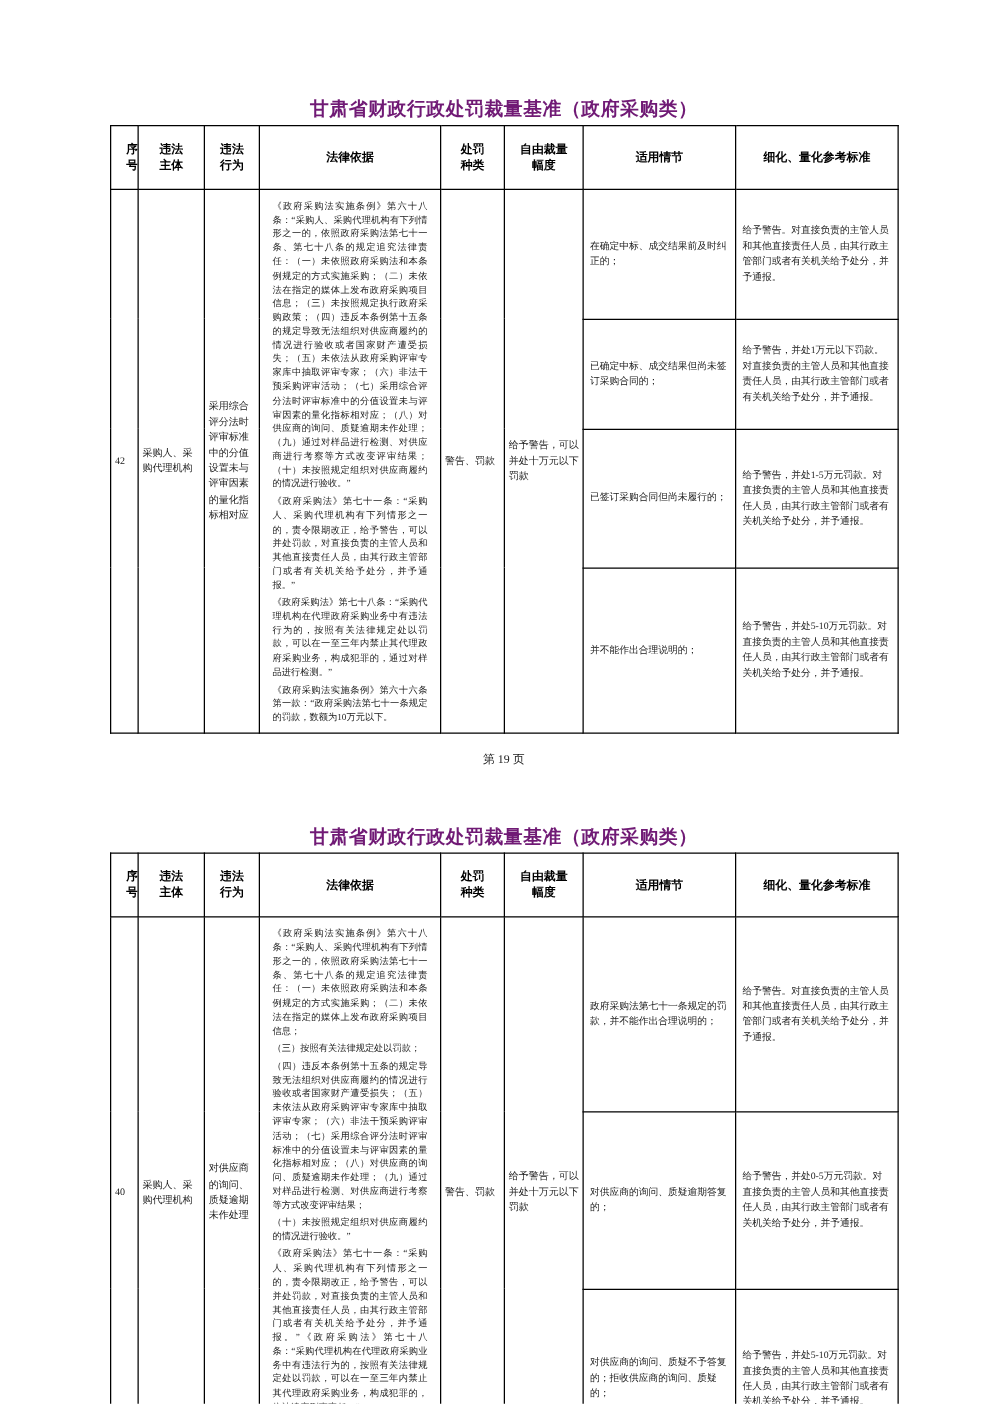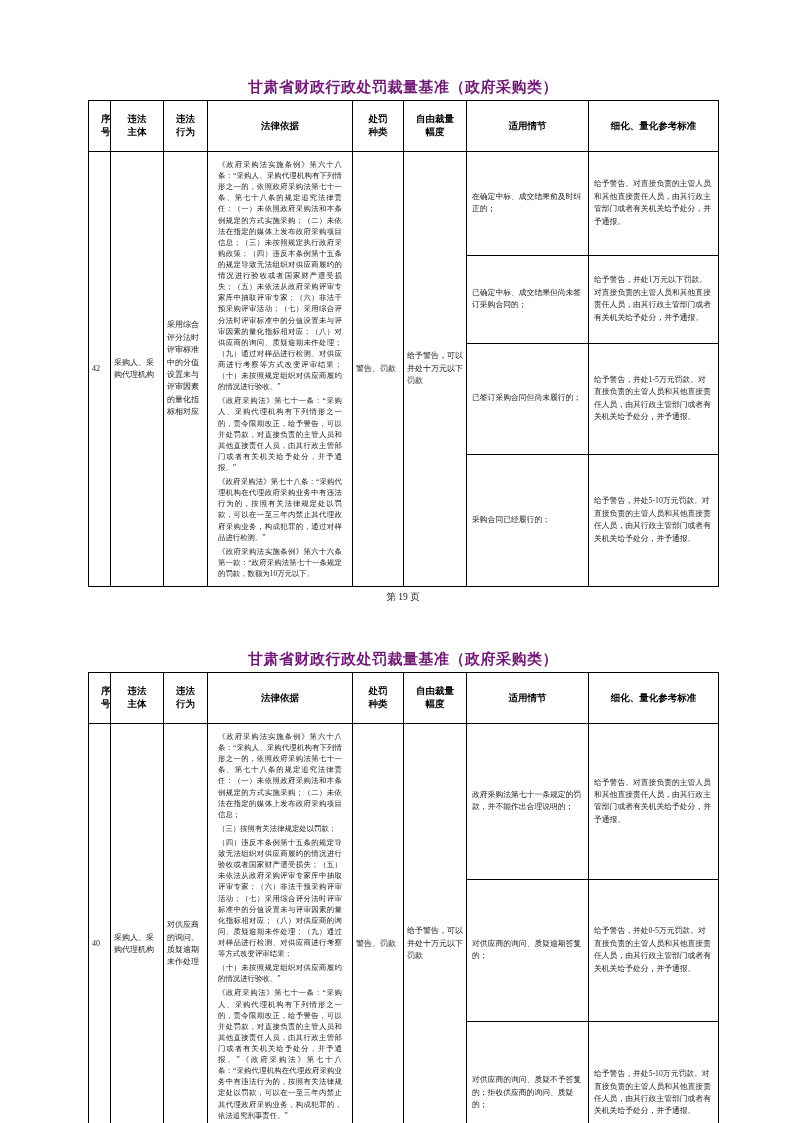--- a/index.html
+++ b/index.html
@@ -40,21 +40,21 @@
     text-align: left; font-size: 8px; line-height: 1.55; padding: 2px 3px;
   }
   td.c-legal {
     font-size: 7.4px; text-align: justify; padding: 4px 5px; line-height: 1.5;
   }
   td.c-legal p { margin: 3px 5px; }
   td.c-circ, td.c-std {
     font-size: 7.8px; text-align: left; padding: 3px 5px; line-height: 1.6;
   }
   .doc-footer {
-    text-align: center; font-size: 9.5px; margin-top: 4px; color: #222;
+    text-align: center; font-size: 9.5px; margin-top: 14px; color: #222;
   }
 </style>
 </head>
 <body>
 
 <div class="doc">
 
   <div class="doc-page">
     <div class="doc-title">甘肃省财政行政处罚裁量基准（政府采购类）</div>
     <table class="rules-table">
@@ -98,21 +98,21 @@
         </tr>
         <tr style="height:71px">
           <td class="c-circ">已确定中标、成交结果但尚未签订采购合同的；</td>
           <td class="c-std">给予警告，并处1万元以下罚款。对直接负责的主管人员和其他直接责任人员，由其行政主管部门或者有关机关给予处分，并予通报。</td>
         </tr>
         <tr style="height:90px">
           <td class="c-circ">已签订采购合同但尚未履行的；</td>
           <td class="c-std">给予警告，并处1-5万元罚款。对直接负责的主管人员和其他直接责任人员，由其行政主管部门或者有关机关给予处分，并予通报。</td>
         </tr>
         <tr style="height:107px">
-          <td class="c-circ">采购合同已经履行的；</td>
+          <td class="c-circ">并不能作出合理说明的；</td>
           <td class="c-std">给予警告，并处5-10万元罚款。对直接负责的主管人员和其他直接责任人员，由其行政主管部门或者有关机关给予处分，并予通报。</td>
         </tr>
       </tbody>
     </table>
     <div class="doc-footer">第 19 页</div>
   </div>
 
   <div class="doc-page">
     <div class="doc-title">甘肃省财政行政处罚裁量基准（政府采购类）</div>
     <table class="rules-table">

